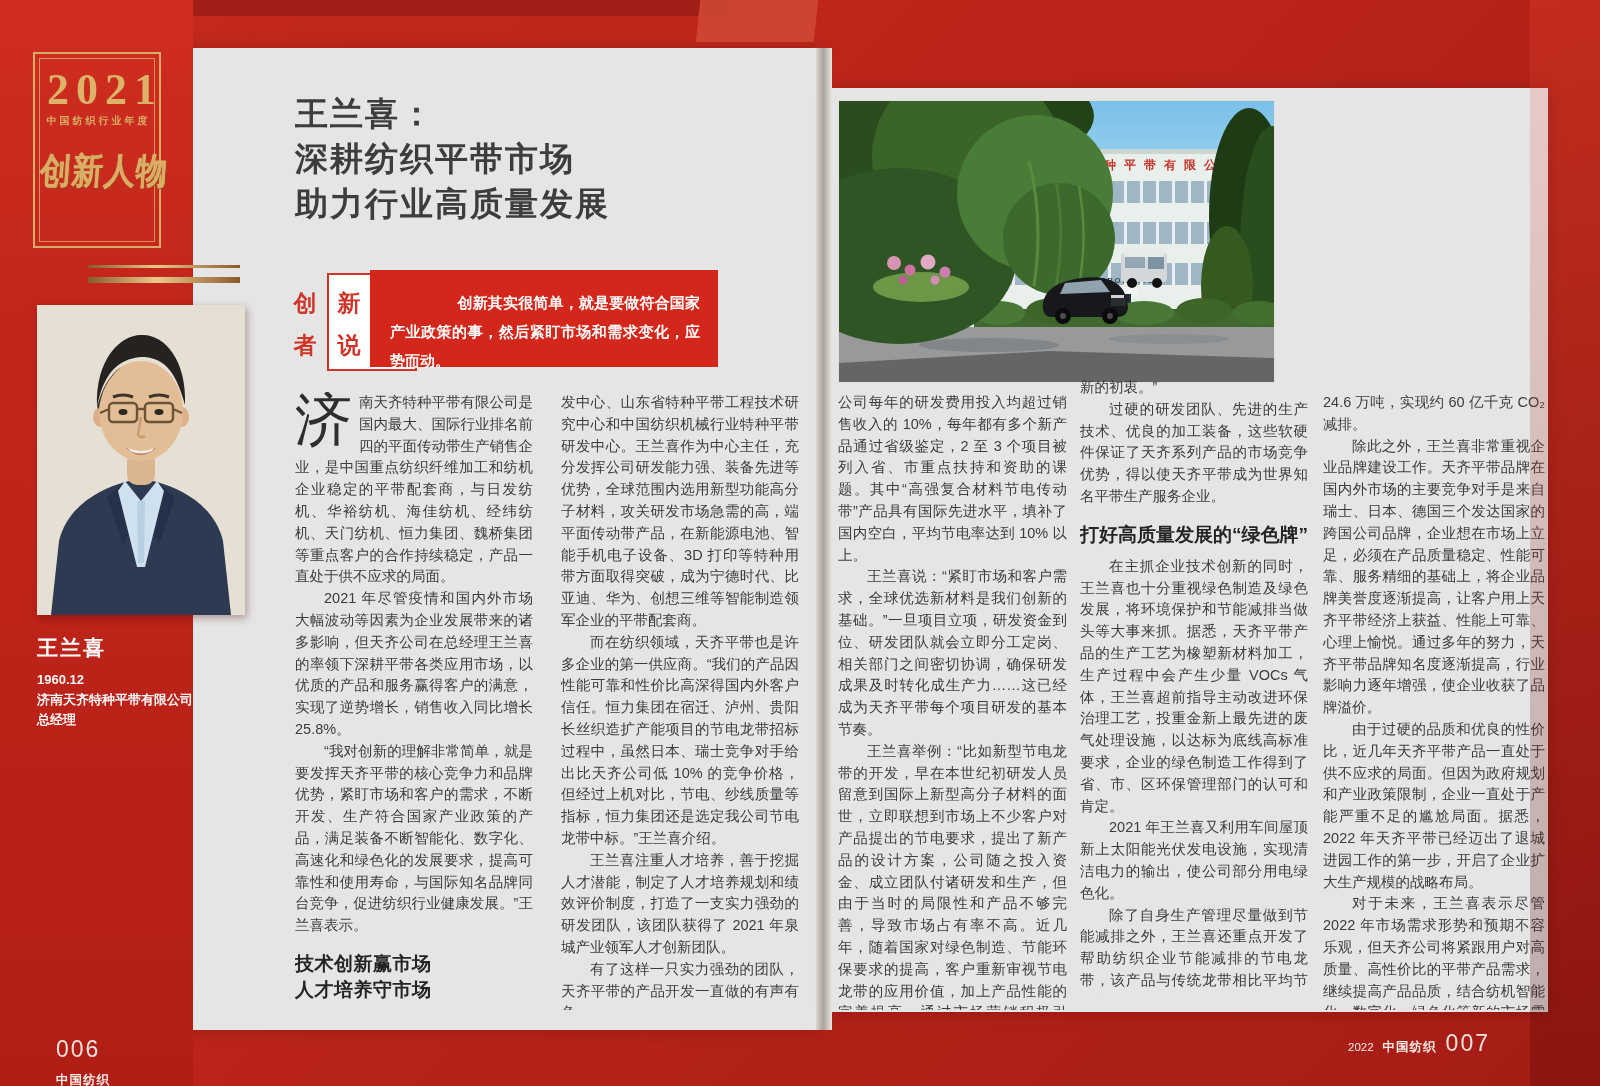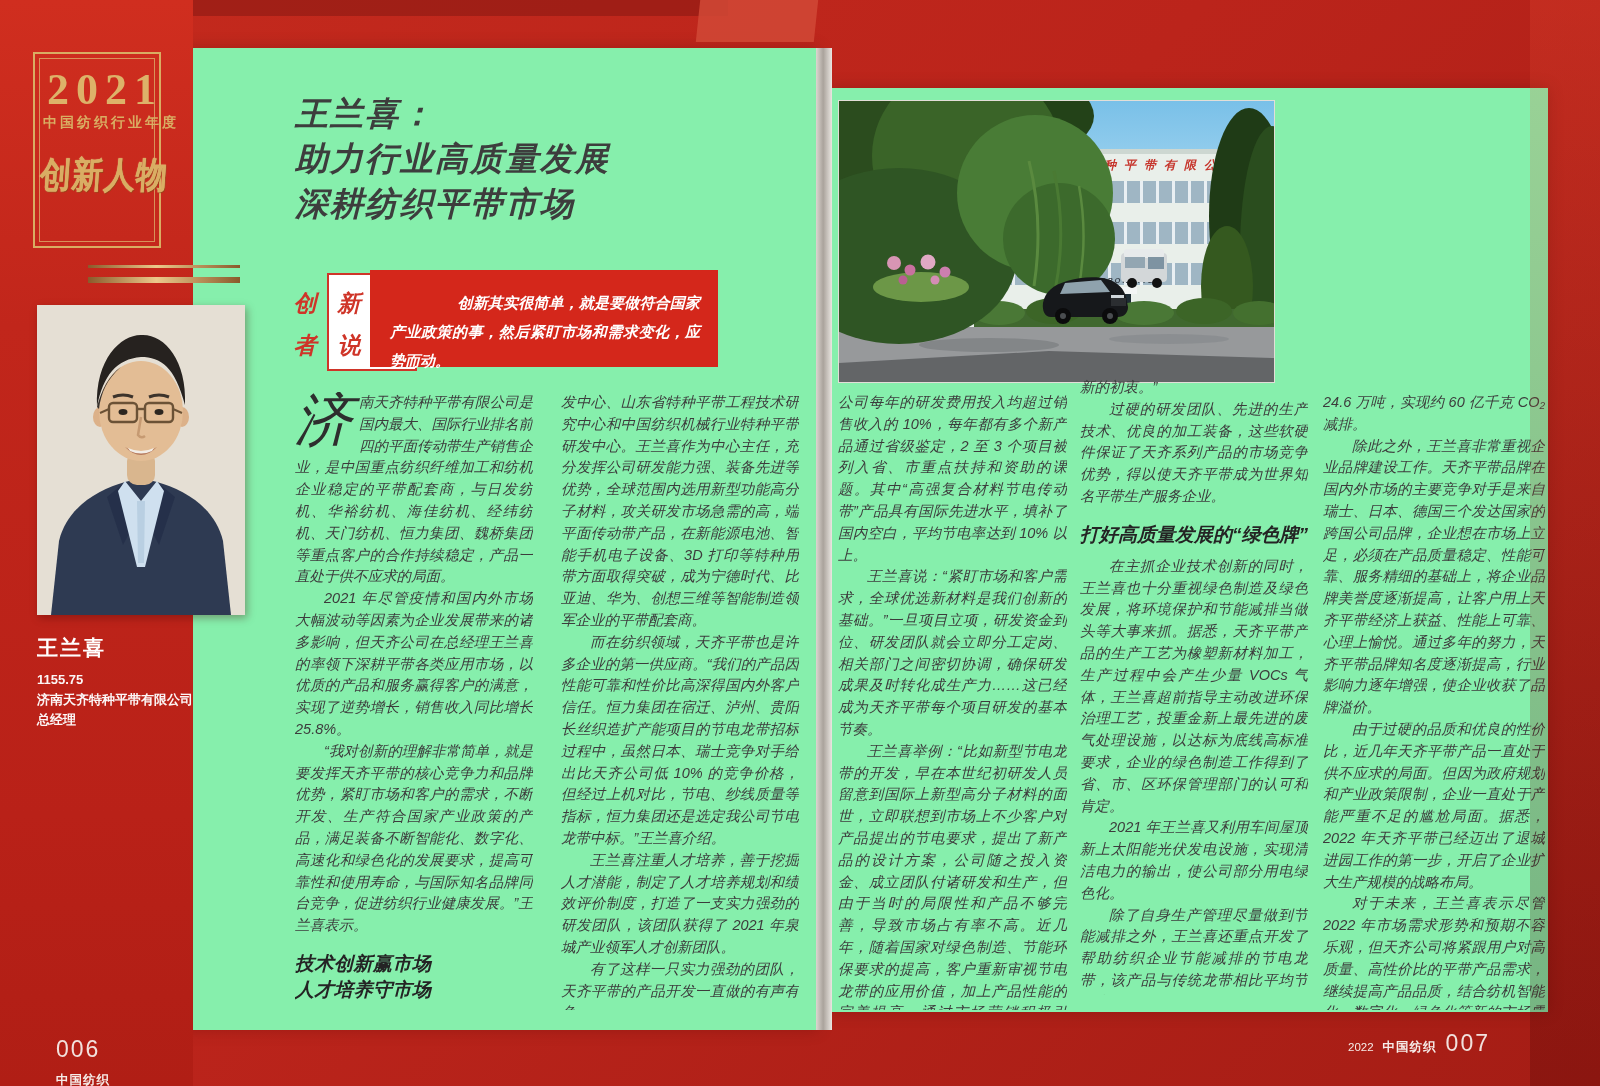--- a/index.html
+++ b/index.html
@@ -7,33 +7,33 @@
     width:1600px;height:1086px;position:relative;overflow:hidden;
     background:linear-gradient(135deg,#c42a1d 0%,#bb241b 45%,#a51d15 100%);
     font-family:"Liberation Sans","DejaVu Sans",sans-serif;
     -webkit-font-smoothing:antialiased;
   }
   .band-top-left{position:absolute;left:183px;top:0;width:545px;height:16px;background:#8f1a14;opacity:.65;z-index:3;}
   .flap{position:absolute;left:698px;top:0;width:118px;height:42px;background:#d14936;opacity:.85;z-index:3;transform:skewX(-6deg);}
   .edge-shade{position:absolute;right:0;top:0;width:70px;height:1086px;background:linear-gradient(180deg,rgba(255,90,60,.18),rgba(60,0,0,.25));z-index:3;pointer-events:none;}
 
   
-  .page{position:absolute;background:#86efac;z-index:1;box-shadow:0 0 14px rgba(60,0,0,.25);font-style:italic;}
+  .page{position:absolute;background:#e5e5e5;z-index:1;box-shadow:0 0 14px rgba(60,0,0,.25);}
   .page-left{left:183px;top:48px;width:635px;height:982px;}
   .page-right{left:830px;top:88px;width:718px;height:924px;}
   .spine{position:absolute;left:816px;top:48px;width:16px;height:982px;z-index:2;
     background:linear-gradient(90deg,#dcd6d0,#aaa39c 45%,#eae6e1);}
 
   
   .sidebar{position:absolute;left:0;top:0;width:193px;height:1086px;z-index:4;
     background:linear-gradient(180deg,#d02e1f,#c1261b 30%,#b92118 75%,#b01e15);}
   .badge{position:absolute;left:33px;top:52px;width:128px;height:196px;border:2px solid #d9ad63;box-sizing:border-box;padding:4px;}
   .badge-inner{width:100%;height:100%;border:1px solid rgba(222,180,110,.75);box-sizing:border-box;text-align:center;}
   .badge-year{font-family:"Liberation Serif","DejaVu Serif",serif;font-size:44px;font-weight:bold;letter-spacing:7px;color:#ddb269;margin:8px 0 0 7px;line-height:46px;}
-  .badge-subtitle{font-size:14px;letter-spacing:3px;color:#d9ad63;margin:1px 0 0 3px;white-space:nowrap;font-weight:bold;}
+  .badge-subtitle{font-size:10px;letter-spacing:3px;color:#d9ad63;margin:1px 0 0 3px;white-space:nowrap;font-weight:bold;}
   .badge-title{font-size:31px;font-weight:bold;color:#d9ad63;margin-top:22px;letter-spacing:1px;white-space:nowrap;
     transform:skewX(-4deg) scaleY(1.15);text-shadow:0 0 1px #eccd8e,1px 1px 0 rgba(120,70,10,.6);}
   .gold-line{position:absolute;background:linear-gradient(90deg,#8a5a2b,#ecc98b 45%,#8a5a2b);z-index:5;}
   .gl1{left:88px;top:265px;width:152px;height:3px;}
   .gl2{left:88px;top:277px;width:152px;height:6px;}
   .portrait{position:absolute;left:37px;top:305px;width:208px;height:310px;z-index:5;box-shadow:2px 3px 8px rgba(70,5,0,.35);}
   .profile{position:absolute;left:37px;top:634px;color:#fff;z-index:5;}
   .profile-name{font-size:21px;font-weight:bold;letter-spacing:2px;margin-bottom:8px;}
   .profile-line{font-size:13px;line-height:20px;font-weight:bold;opacity:.96;}
 
@@ -75,22 +75,22 @@
 
 <div>
 
   <div class="band-top-left"></div>
   <div class="flap"></div>
   <div class="edge-shade"></div>
 
   <div class="page page-left">
     <div class="headline">
       <div>王兰喜：</div>
+      <div>深耕纺织平带市场</div>
       <div>助力行业高质量发展</div>
-      <div>深耕纺织平带市场</div>
     </div>
 
     <div class="ql-box"></div>
     <div class="ql-grid">
       <span>创</span>
       <span>新</span>
       <span>者</span>
       <span>说</span>
     </div>
     <div class="quote-box">创新其实很简单，就是要做符合国家产业政策的事，然后紧盯市场和需求变化，应势而动。</div>
@@ -272,21 +272,21 @@
         <path d="M76 92 Q86 88 96 92" stroke="#3d342c" stroke-width="3" fill="none"></path>
         <path d="M112 92 Q122 88 132 92" stroke="#3d342c" stroke-width="3" fill="none"></path>
         <path d="M104 112 L101 130 Q104 134 108 131" stroke="#c69a72" stroke-width="2.5" fill="none"></path>
         <path d="M88 142 Q104 152 120 142 Q104 158 88 142 Z" fill="#b5795c"></path>
         <path d="M91 143 Q104 149 117 143 L115 146 Q104 151 93 146 Z" fill="#f2ede6"></path>
       </svg>
     </div>
 
     <div class="profile">
       <div class="profile-name">王兰喜</div>
-      <div class="profile-line">1155.75</div>
+      <div class="profile-line">1960.12</div>
       <div class="profile-line">济南天齐特种平带有限公司</div>
       <div class="profile-line">总经理</div>
     </div>
   </div>
 
   <div class="footer footer-left">
     <span class="fnum">006</span>
     <span class="flabel">中国纺织</span>
     <span class="fyear">2022</span>
   </div>

